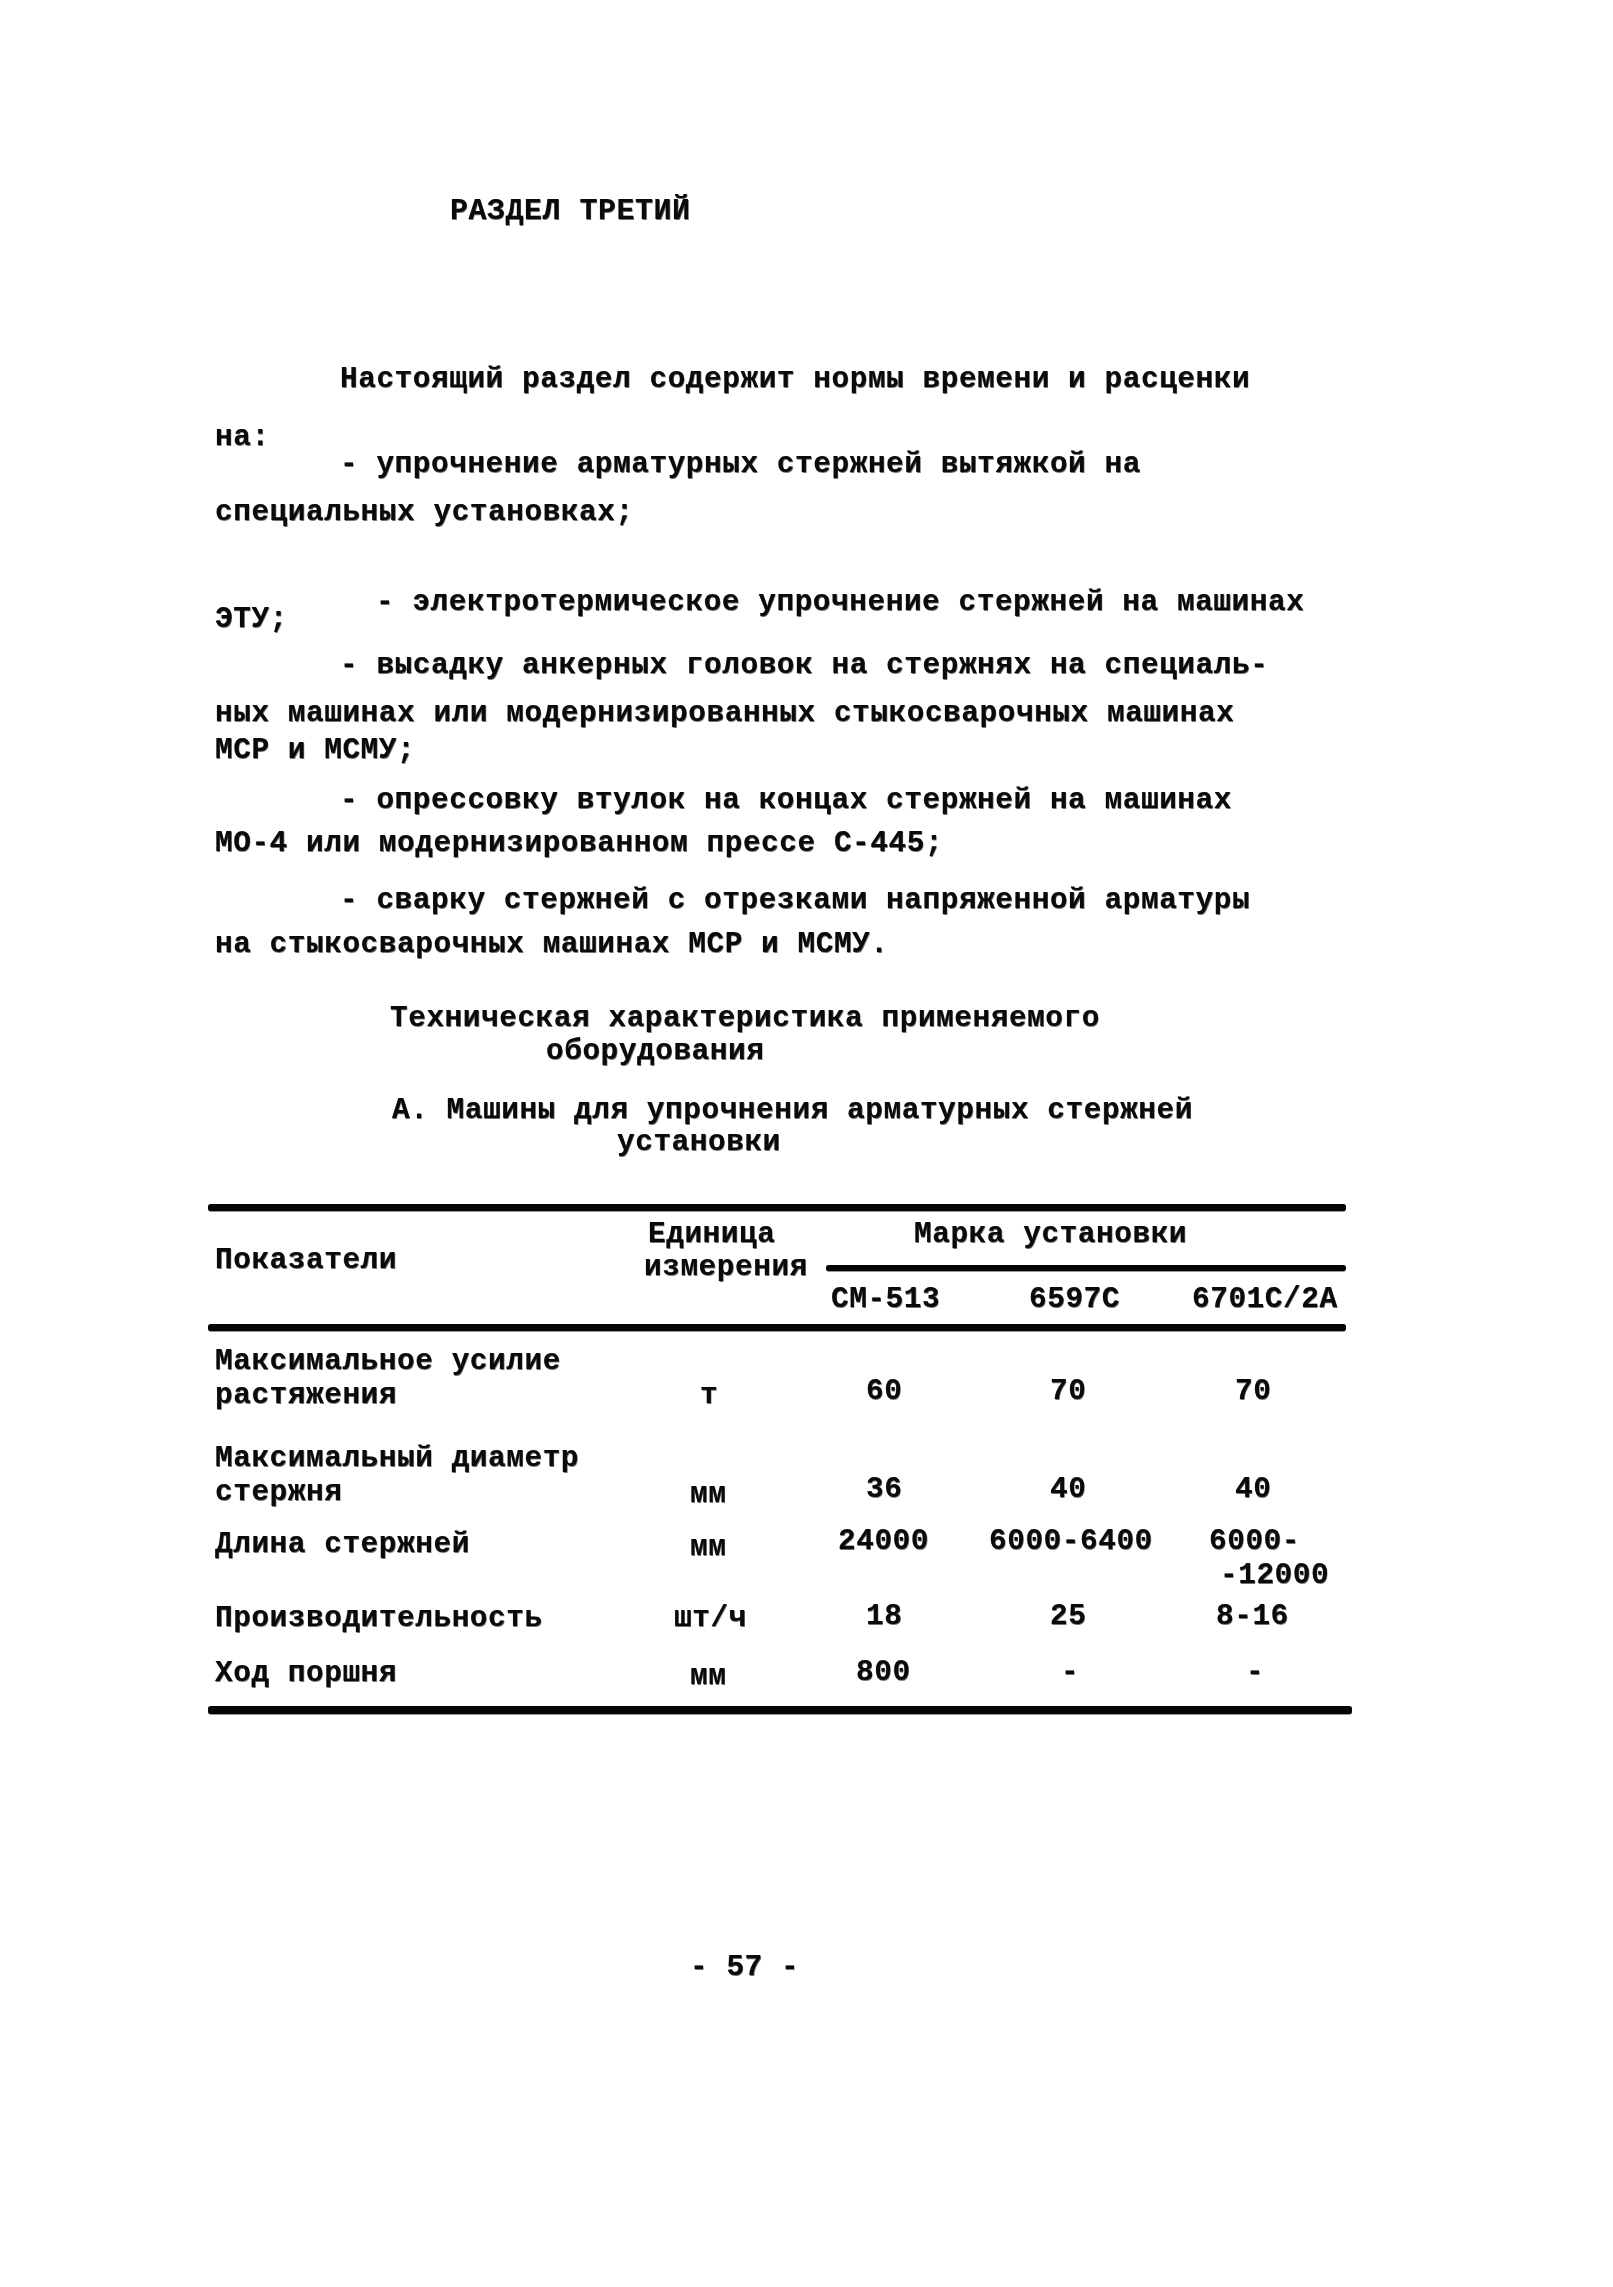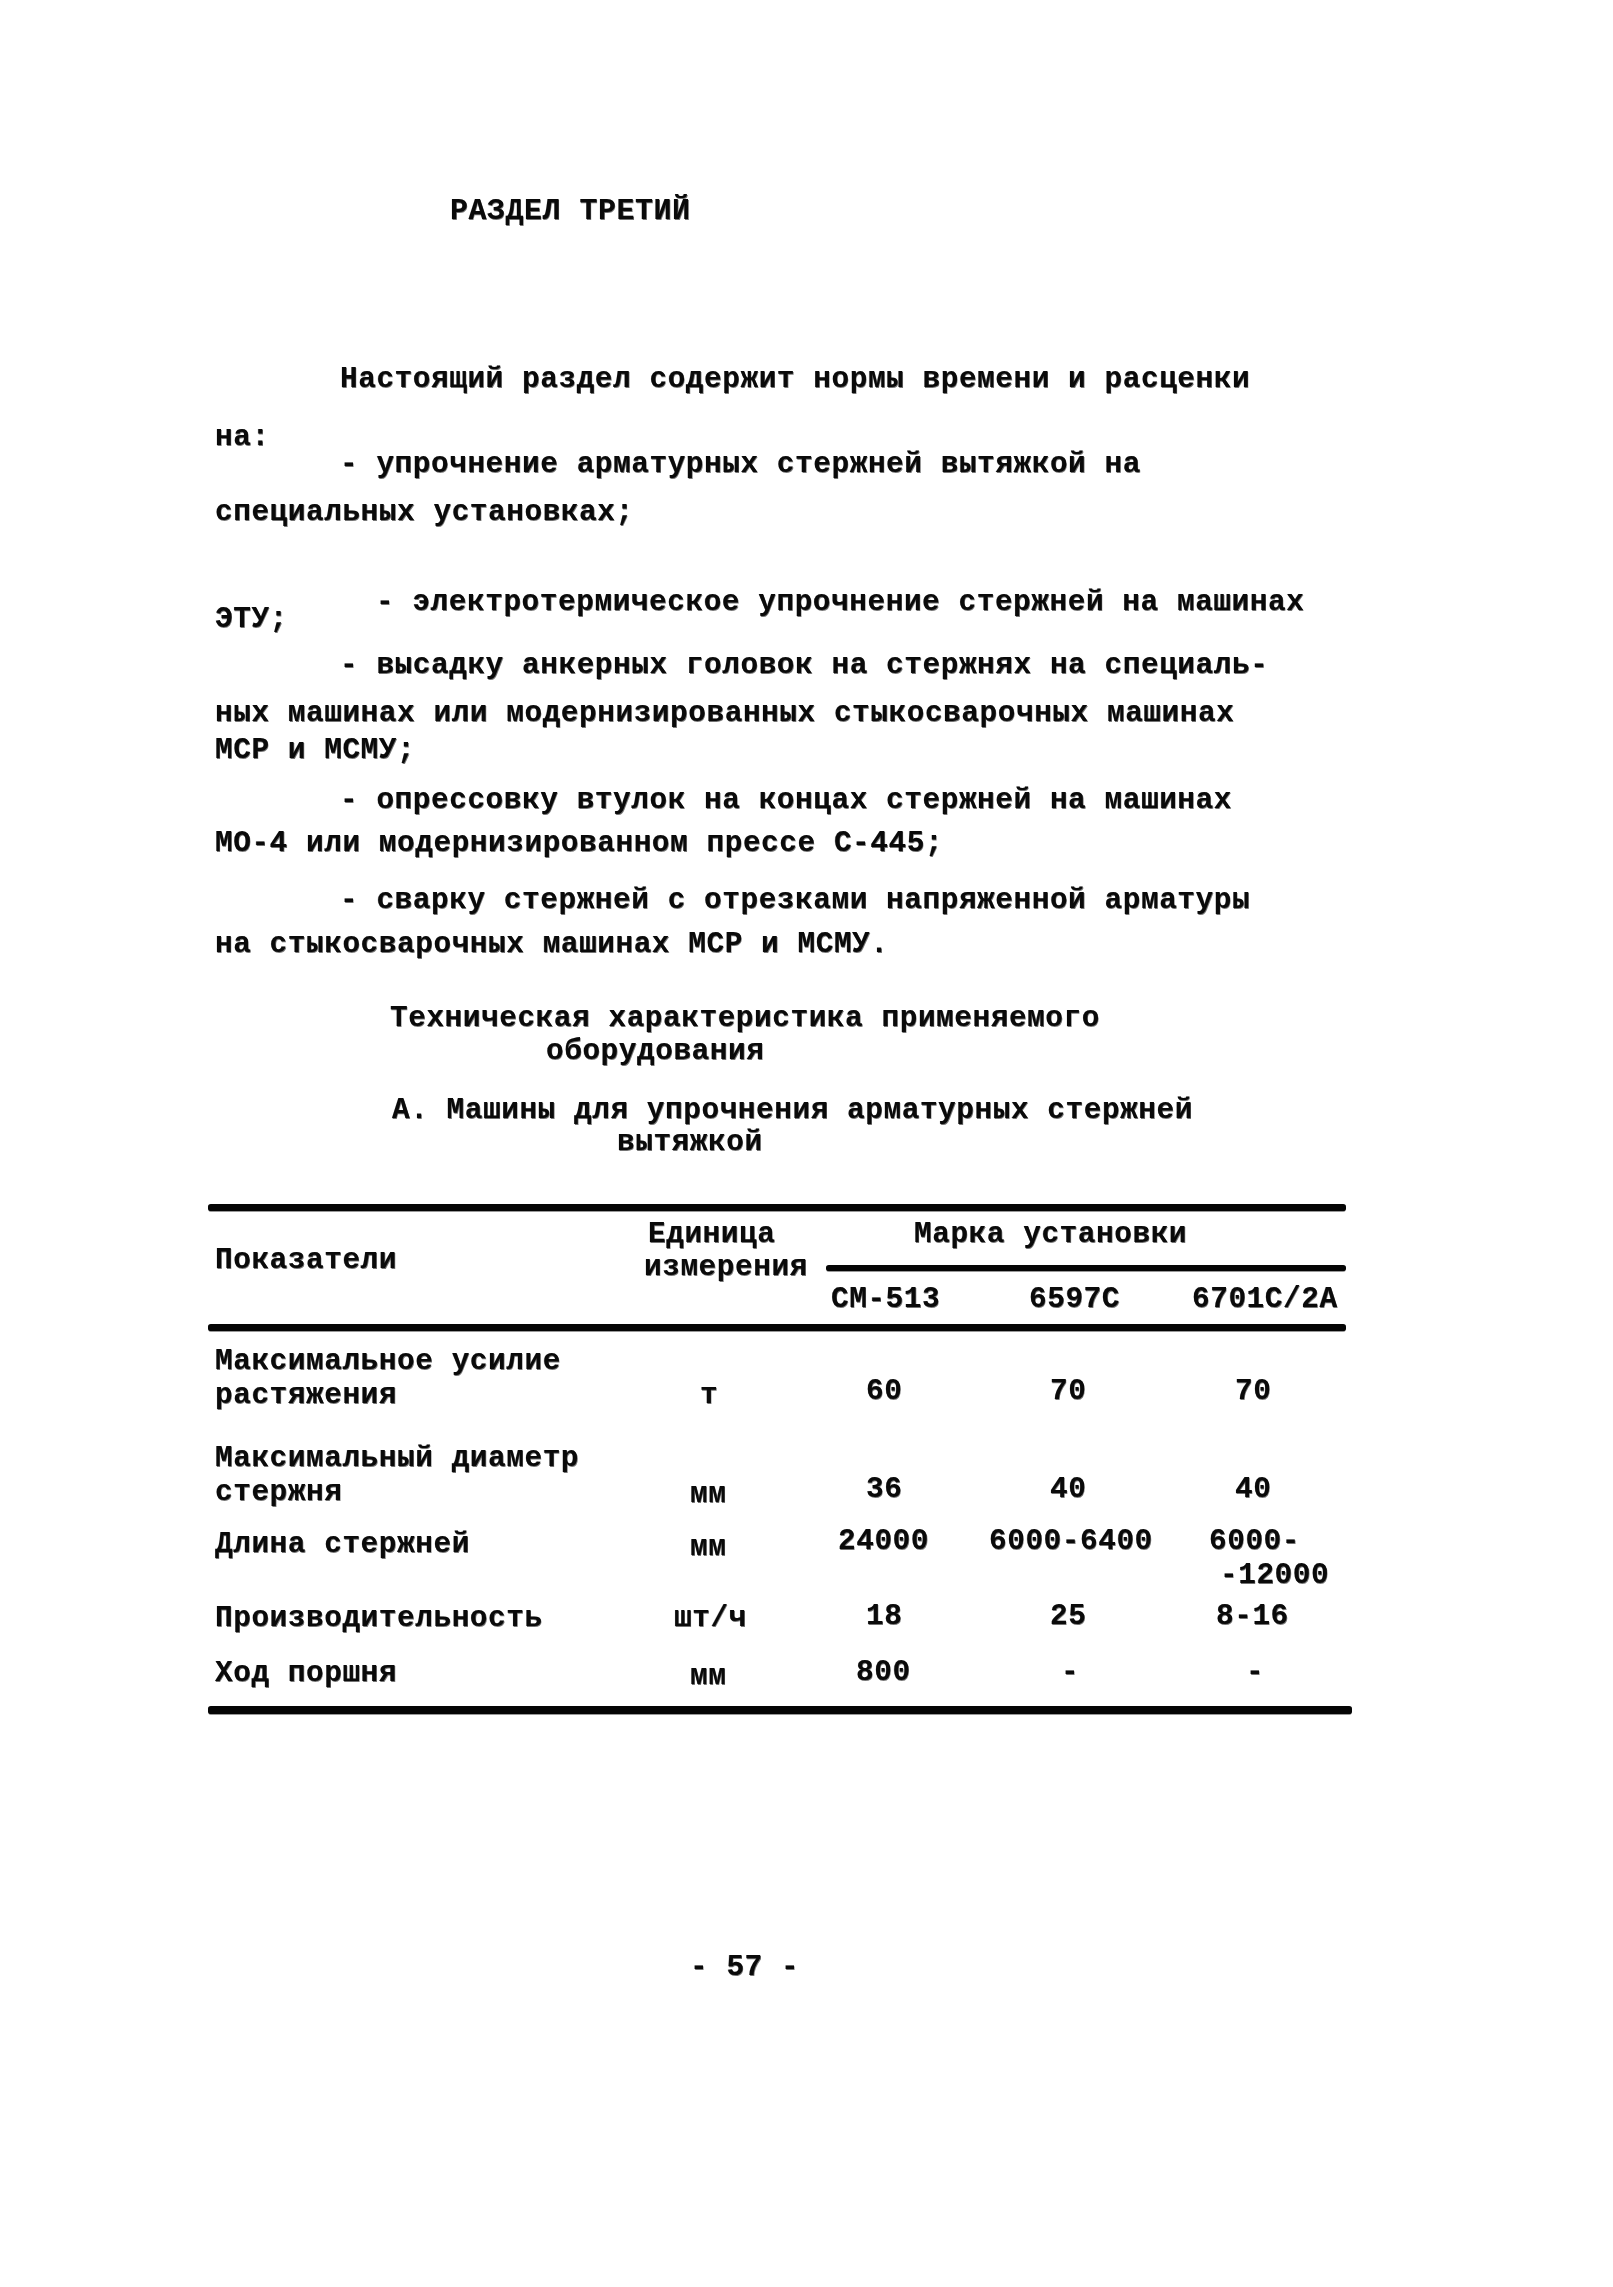--- a/index.html
+++ b/index.html
@@ -53,21 +53,21 @@
   <div class="line" style="left:340px; top:786px;">- опрессовку втулок на концах стержней на машинах</div>
   <div class="line" style="left:215px; top:829px;">МО-4 или модернизированном прессе С-445;</div>
 
   <div class="line" style="left:340px; top:886px;">- сварку стержней с отрезками напряженной арматуры</div>
   <div class="line" style="left:215px; top:930px;">на стыкосварочных машинах МСР и МСМУ.</div>
 
   <div class="line" style="left:390px; top:1004px;">Техническая характеристика применяемого</div>
   <div class="line" style="left:546px; top:1037px;">оборудования</div>
 
   <div class="line" style="left:392px; top:1096px;">А. Машины для упрочнения арматурных стержней</div>
-  <div class="line" style="left:617px; top:1128px;">вытяжкой</div>
+  <div class="line" style="left:617px; top:1128px;">установки</div>
 
   <div>
 
     <div class="rule" style="left:208px; top:1204px; width:1138px; height:7.4px;"></div>
 
     <div class="line" style="left:215px; top:1246px;">Показатели</div>
     <div class="line" style="left:648px; top:1220px;">Единица</div>
     <div class="line" style="left:644px; top:1253px;">измерения</div>
     <div class="line" style="left:914px; top:1220px;text-align:center;">Марка установки</div>
 

